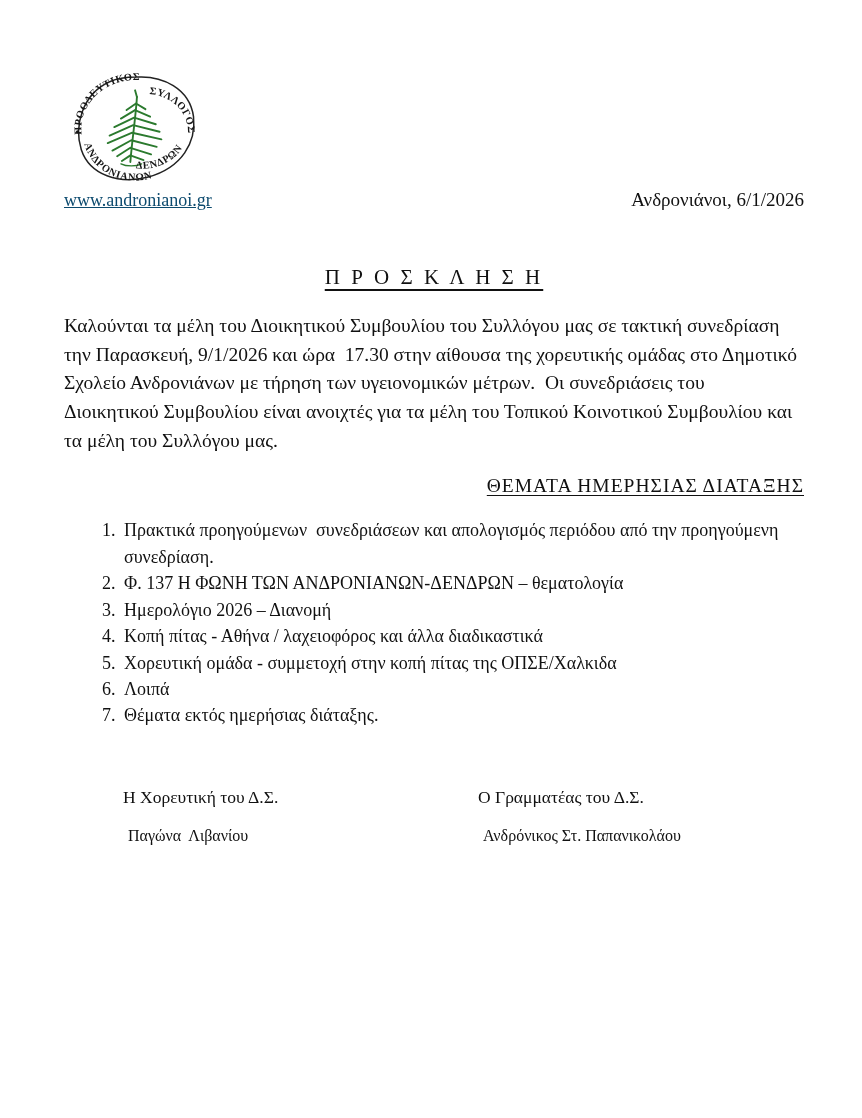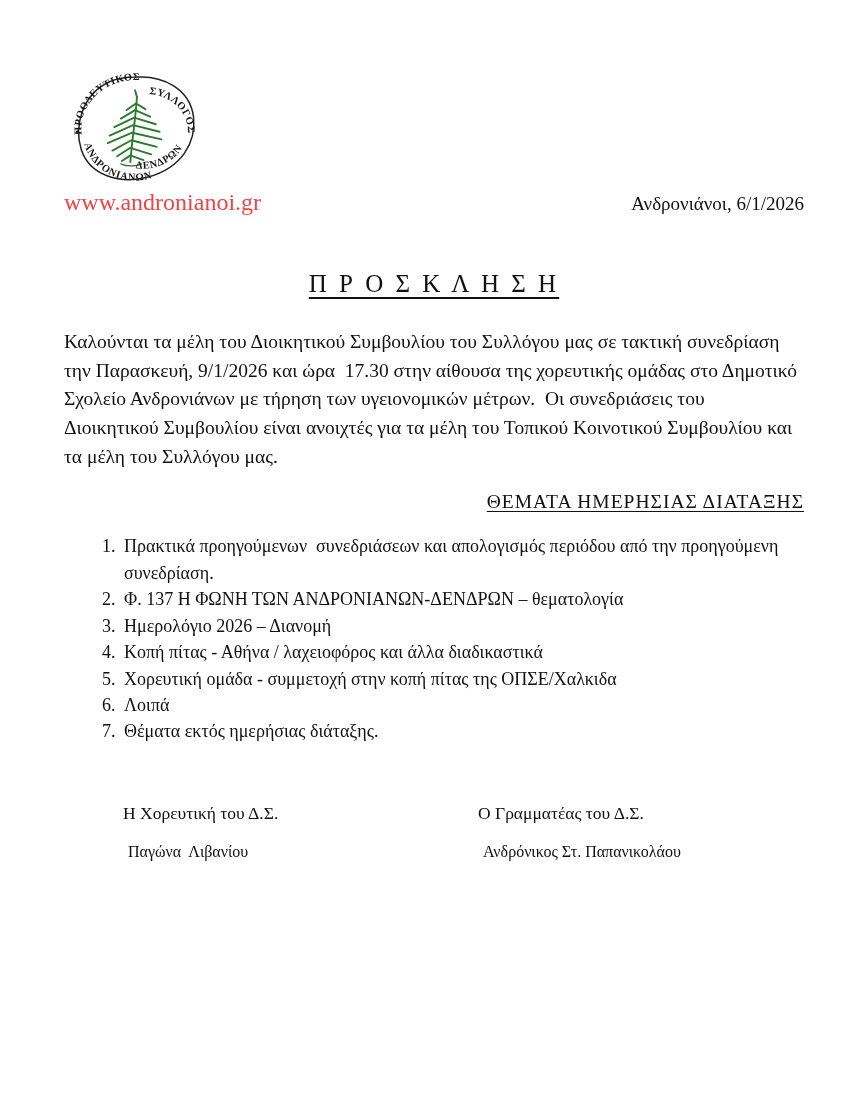--- a/index.html
+++ b/index.html
@@ -36,42 +36,43 @@
     fill: #161616;
   }
   
   .link-row {
     display: flex;
     justify-content: space-between;
     align-items: baseline;
     margin-top: 3px;
   }
   .site-link {
-    font-size: 24px;
-    color: #ef4444;
+    font-size: 18px;
+    color: #0c4a6e;
+    text-decoration: underline;
     cursor: pointer;
   }
   .dateline {
     font-size: 19px;
     color: #111;
   }
   
   .title {
     margin: 54px 0 0 0;
     text-align: center;
-    font-size: 25px;
+    font-size: 21px;
     font-weight: 400;
     letter-spacing: 3px;
     text-decoration: underline;
     text-underline-offset: 5px;
     text-decoration-thickness: 1.5px;
   }
   
   .intro {
-    margin: 30px 0 0 0;
+    margin: 22px 0 0 0;
     font-size: 19.5px;
     line-height: 1.47;
     white-space: pre-wrap;
     padding-right: 6px;
   }
   
   .agenda-heading {
     margin: 20px 0 0 0;
     text-align: right;
     font-size: 19.5px;

